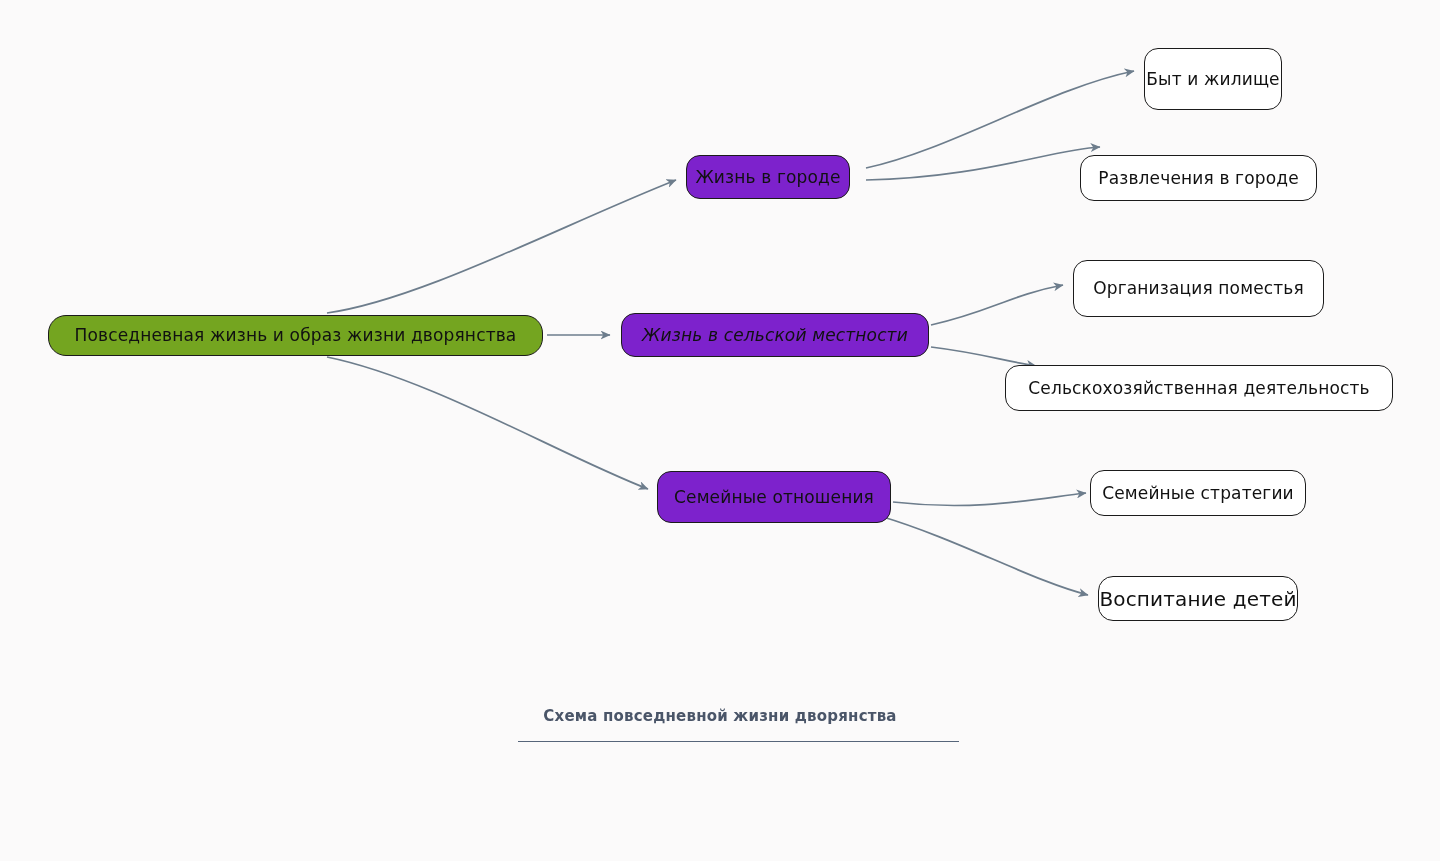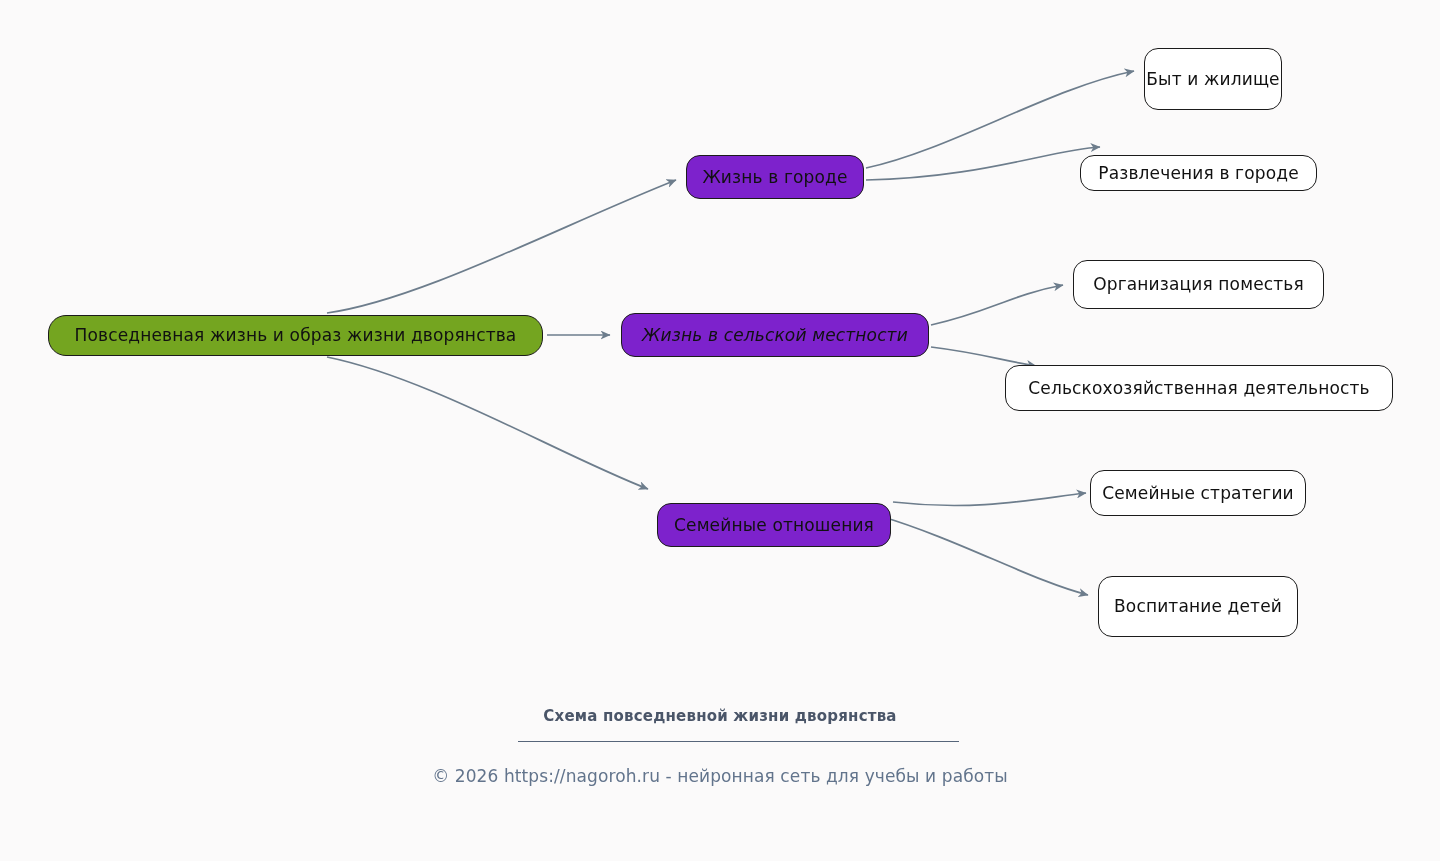--- a/index.html
+++ b/index.html
@@ -112,48 +112,47 @@
         <path d="M 931,347 C 980,353 1000,360 1036,366" fill="none" stroke="#6d7d8c" stroke-width="1.7" marker-end="url(#arrowhead)"></path>
         <path d="M 893,502 C 980,512 1040,498 1086,493" fill="none" stroke="#6d7d8c" stroke-width="1.7" marker-end="url(#arrowhead)"></path>
         <path d="M 880,516 C 960,540 1030,580 1088,595" fill="none" stroke="#6d7d8c" stroke-width="1.7" marker-end="url(#arrowhead)"></path>
       </g>
   </svg>
 
   <div id="node-layer">
       <div class="node root" style="left: 48px; top: 315px; width: 495px; height: 41px; font-size: 17px; border-radius: 18px;">
         <span class="node-label">Повседневная жизнь и образ жизни дворянства</span>
       </div>
-      <div class="node branch" style="left: 686px; top: 155px; width: 178px; height: 44px; font-size: 17px;">
+      <div class="node branch" style="left: 686px; top: 155px; width: 164px; height: 44px; font-size: 17px;">
         <span class="node-label">Жизнь в городе</span>
       </div>
       <div class="node leaf" style="left: 1144px; top: 48px; width: 138px; height: 62px; font-size: 17px;">
         <span class="node-label">Быт и жилище</span>
       </div>
-      <div class="node leaf" style="left: 1080px; top: 155px; width: 237px; height: 36px; font-size: 17px;">
+      <div class="node leaf" style="left: 1080px; top: 155px; width: 237px; height: 46px; font-size: 17px;">
         <span class="node-label">Развлечения в городе</span>
       </div>
       <div class="node branch" style="left: 621px; top: 313px; width: 308px; height: 44px; font-size: 17px; font-style: italic;">
         <span class="node-label">Жизнь в сельской местности</span>
       </div>
-      <div class="node branch" style="left: 657px; top: 471px; width: 234px; height: 44px; font-size: 17px; margin-top: 32px;">
+      <div class="node branch" style="left: 657px; top: 471px; width: 234px; height: 52px; font-size: 17px;">
         <span class="node-label">Семейные отношения</span>
       </div>
-      <div class="node leaf" style="left: 1073px; top: 260px; width: 251px; height: 49px; font-size: 17px;">
+      <div class="node leaf" style="left: 1073px; top: 260px; width: 251px; height: 57px; font-size: 17px;">
         <span class="node-label">Организация поместья</span>
       </div>
       <div class="node leaf" style="left: 1005px; top: 365px; width: 388px; height: 46px; font-size: 17px;">
         <span class="node-label">Сельскохозяйственная деятельность</span>
       </div>
       <div class="node leaf" style="left: 1090px; top: 470px; width: 216px; height: 46px; font-size: 17px;">
         <span class="node-label">Семейные стратегии</span>
       </div>
-      <div class="node leaf" style="left: 1098px; top: 576px; width: 200px; height: 61px; font-size: 17px;">
+      <div class="node leaf" style="left: 1098px; top: 576px; width: 200px; height: 45px; font-size: 20px; border-radius: 15px;">
         <span class="node-label">Воспитание детей</span>
       </div>
     </div>
 
   <div class="caption-block" id="diagram-caption">Схема повседневной жизни дворянства</div>
 
   <div id="caption-divider"></div>
 
-  <div class="caption-block" id="footer-credit">© 2026 https://nagoroh.ru - нейронная сеть для учебы и работы</div>
 
 </div>
 
 </body></html>

